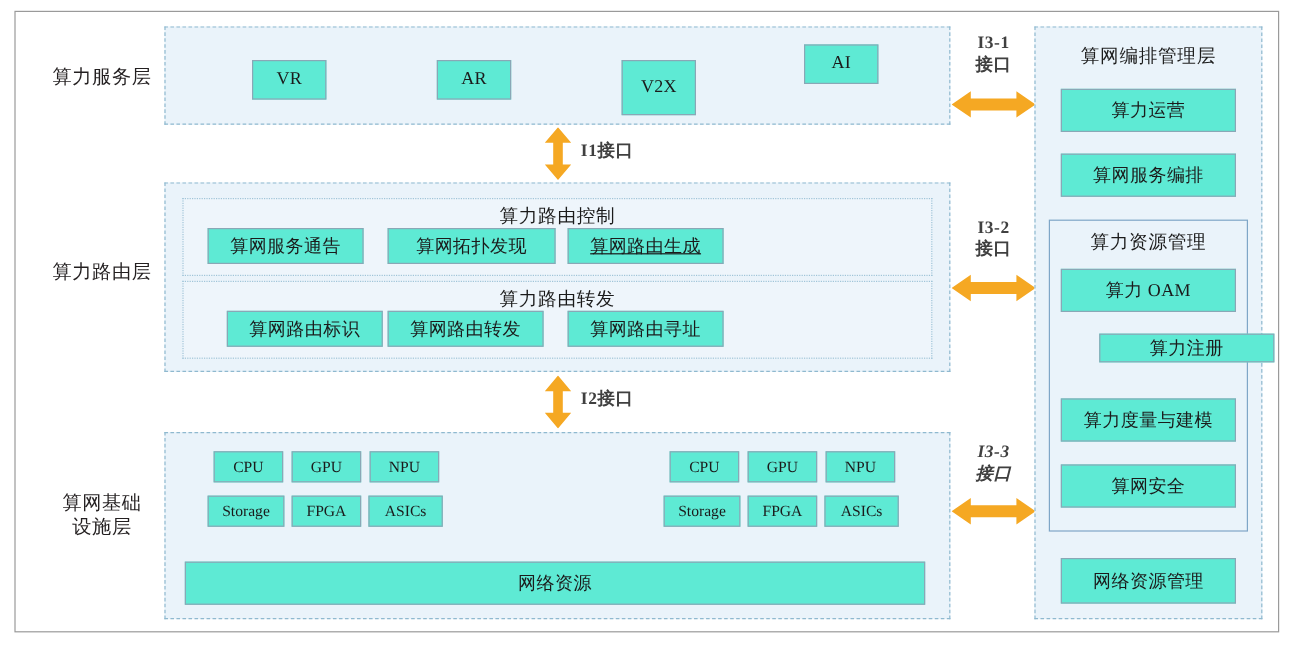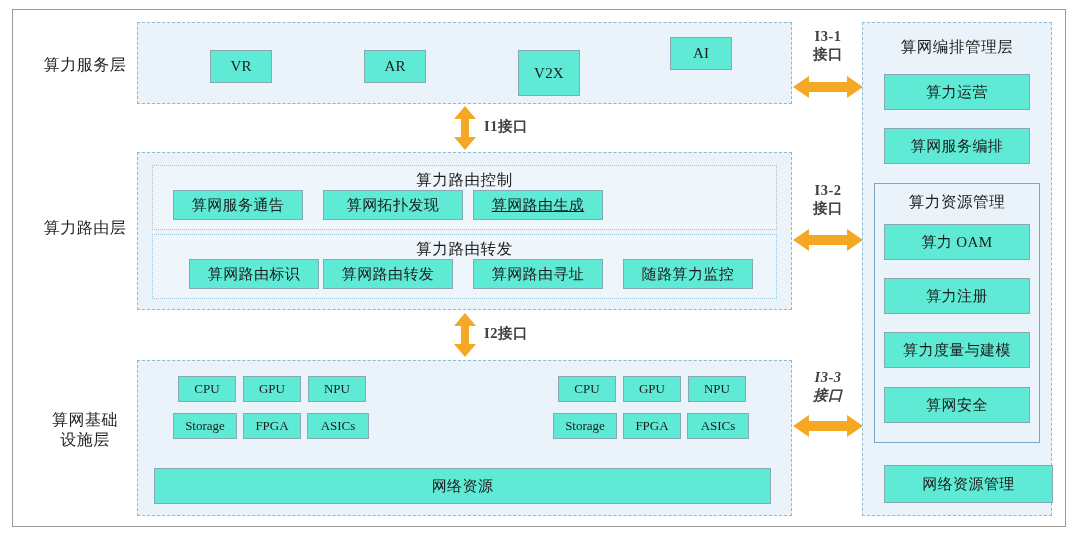--- a/index.html
+++ b/index.html
@@ -164,21 +164,20 @@
   <div class="node" style="left:173px; top:190px; width:130px; height:30px;">算网服务通告</div>
   <div class="node" style="left:323px; top:190px; width:140px; height:30px;">算网拓扑发现</div>
   <div class="node" style="left:473px; top:190px; width:130px; height:30px;text-decoration:underline;">算网路由生成</div>
 
   <div class="dotted-zone" style="left:152px; top:234px; width:625px; height:65px;">
   </div>
   <div class="zone-title" style="left:152px; top:239px; width:625px;">算力路由转发</div>
   <div class="node" style="left:173px; top:259px; width:130px; height:30px;margin-left:16px;">算网路由标识</div>
   <div class="node" style="left:323px; top:259px; width:130px; height:30px;">算网路由转发</div>
   <div class="node" style="left:473px; top:259px; width:130px; height:30px;">算网路由寻址</div>
-  <div class="node" style="left:623px; top:259px; width:130px; height:30px;">随路算力监控</div>
 
   <svg class="arrow-v" style="left:452px; top:313px;" width="26" height="44" viewBox="0 0 26 44">
     <polygon points="13,0 24,13 17,13 17,31 24,31 13,44 2,31 9,31 9,13 2,13" fill="#F5A823"></polygon>
   </svg>
   <div class="iface-label inline" style="left:484px; top:325px;">I2接口</div>
 
   <div class="dashed-zone" style="left:137px; top:360px; width:655px; height:156px;">
   </div>
 
   <div class="node small-latin" style="left:178px; top:376px; width:58px; height:26px;">CPU</div>
@@ -219,18 +218,18 @@
     <div class="mgmt-title" style="left:0; top:14px;">算网编排管理层</div>
   </div>
 
   <div class="node" style="left:884px; top:74px; width:146px; height:36px;">算力运营</div>
   <div class="node" style="left:884px; top:128px; width:146px; height:36px;">算网服务编排</div>
 
   <div class="solid-group" style="left:874px; top:183px; width:166px; height:260px;">
   </div>
   <div class="zone-title" style="left:874px; top:192px; width:166px;">算力资源管理</div>
   <div class="node" style="left:884px; top:224px; width:146px; height:36px;">算力 OAM</div>
-  <div class="node" style="left:884px; top:278px; width:146px; height:36px;">算力注册</div>
+  <div class="node" style="left:916px; top:278px; width:146px; height:24px;">算力注册</div>
   <div class="node" style="left:884px; top:387px; width:146px; height:36px;">算网安全</div>
   <div class="node" style="left:884px; top:332px; width:146px; height:36px;">算力度量与建模</div>
 
-  <div class="node" style="left:884px; top:465px; width:169px; height:38px;">网络资源管理</div>
+  <div class="node" style="left:884px; top:465px; width:146px; height:38px;">网络资源管理</div>
 </div>
 
 </body></html>

